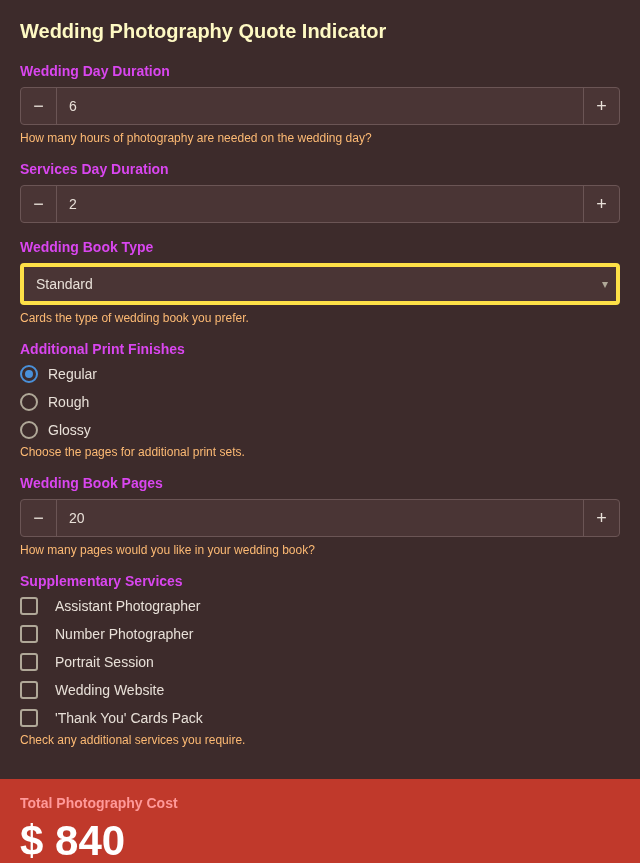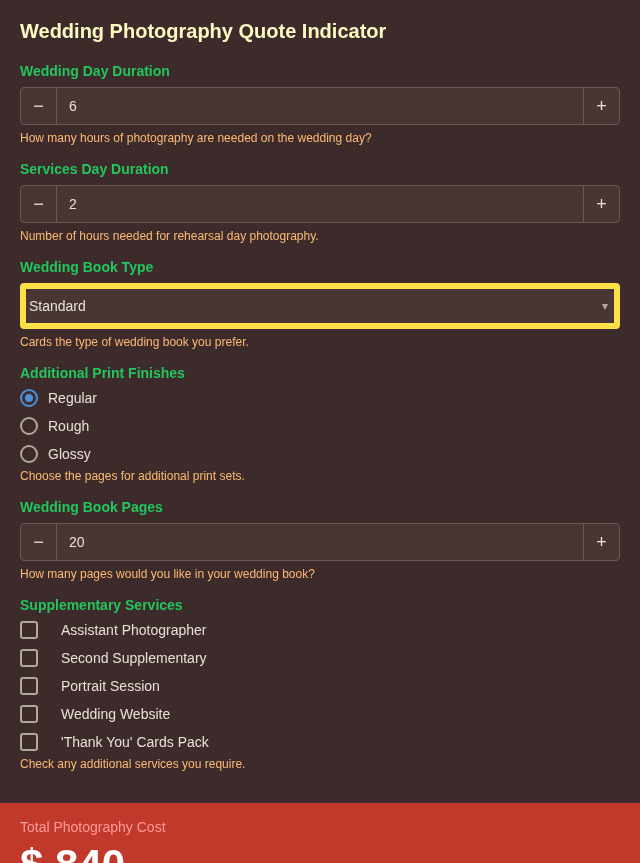--- a/index.html
+++ b/index.html
@@ -33,21 +33,21 @@
     .page-title {
       font-size: 20px;
       font-weight: 600;
       color: #fef9c3;
       margin-bottom: 20px;
     }
 
     .section-label {
       font-size: 14px;
       font-weight: 700;
-      color: #22c55e;
+      color: #d946ef;
       margin-bottom: 8px;
     }
 
     .section {
       margin-bottom: 16px;
     }
 
     .hint-text {
       font-size: 12px;
       color: #fdba74;
@@ -96,23 +96,23 @@
       height: 36px;
     }
 
     
     .select-container {
       position: relative;
     }
 
     .select-field {
       width: 100%;
-      padding: 9px 36px 9px 3px;
+      padding: 9px 36px 9px 12px;
       background-color: #4a3535;
-      border: 6px solid #fde047;
+      border: 4px solid #fde047;
       border-radius: 4px;
       color: #e8e0d8;
       font-size: 14px;
       appearance: none;
       cursor: pointer;
     }
 
     .select-arrow {
       position: absolute;
       right: 12px;
@@ -171,21 +171,21 @@
     
     .checkbox-group {
       display: flex;
       flex-direction: column;
       gap: 10px;
     }
 
     .checkbox-item {
       display: flex;
       align-items: center;
-      gap: 23px;
+      gap: 17px;
       cursor: pointer;
     }
 
     .checkbox-input {
       width: 18px;
       height: 18px;
       border: 2px solid #b0a898;
       border-radius: 3px;
       background: transparent;
       flex-shrink: 0;
@@ -199,21 +199,21 @@
 
     
     .total-section {
       background-color: #c0392b;
       padding: 16px 20px 20px 20px;
       margin-top: 16px;
     }
 
     .total-label {
       font-size: 14px;
-      font-weight: 400;
+      font-weight: 700;
       color: #ff9999;
       margin-bottom: 6px;
     }
 
     .total-amount {
       font-size: 42px;
       font-weight: 700;
       color: #ffffff;
       margin-bottom: 8px;
     }
@@ -236,21 +236,20 @@
       <div class="hint-text">How many hours of photography are needed on the wedding day?</div>
     </div>
 
     <div class="section">
       <div class="section-label">Services Day Duration</div>
       <div class="stepper-container">
         <button class="stepper-btn minus">−</button>
         <input class="stepper-value" type="text" value="2" style="">
         <button class="stepper-btn plus">+</button>
       </div>
-      <div class="hint-text">Number of hours needed for rehearsal day photography.</div>
     </div>
 
     <div class="section">
       <div class="section-label">Wedding Book Type</div>
       <div class="select-container">
         <select class="select-field">
           <option>Standard</option>
           <option>Premium</option>
           <option>Deluxe</option>
           <option>Basic</option>
@@ -291,21 +290,21 @@
 
     <div class="section">
       <div class="section-label">Supplementary Services</div>
       <div class="checkbox-group">
         <label class="checkbox-item">
           <div class="checkbox-input"></div>
           <span class="checkbox-label">Assistant Photographer</span>
         </label>
         <label class="checkbox-item">
           <div class="checkbox-input"></div>
-          <span class="checkbox-label">Second Supplementary</span>
+          <span class="checkbox-label">Number Photographer</span>
         </label>
         <label class="checkbox-item">
           <div class="checkbox-input"></div>
           <span class="checkbox-label">Portrait Session</span>
         </label>
         <label class="checkbox-item">
           <div class="checkbox-input"></div>
           <span class="checkbox-label">Wedding Website</span>
         </label>
         <label class="checkbox-item">

